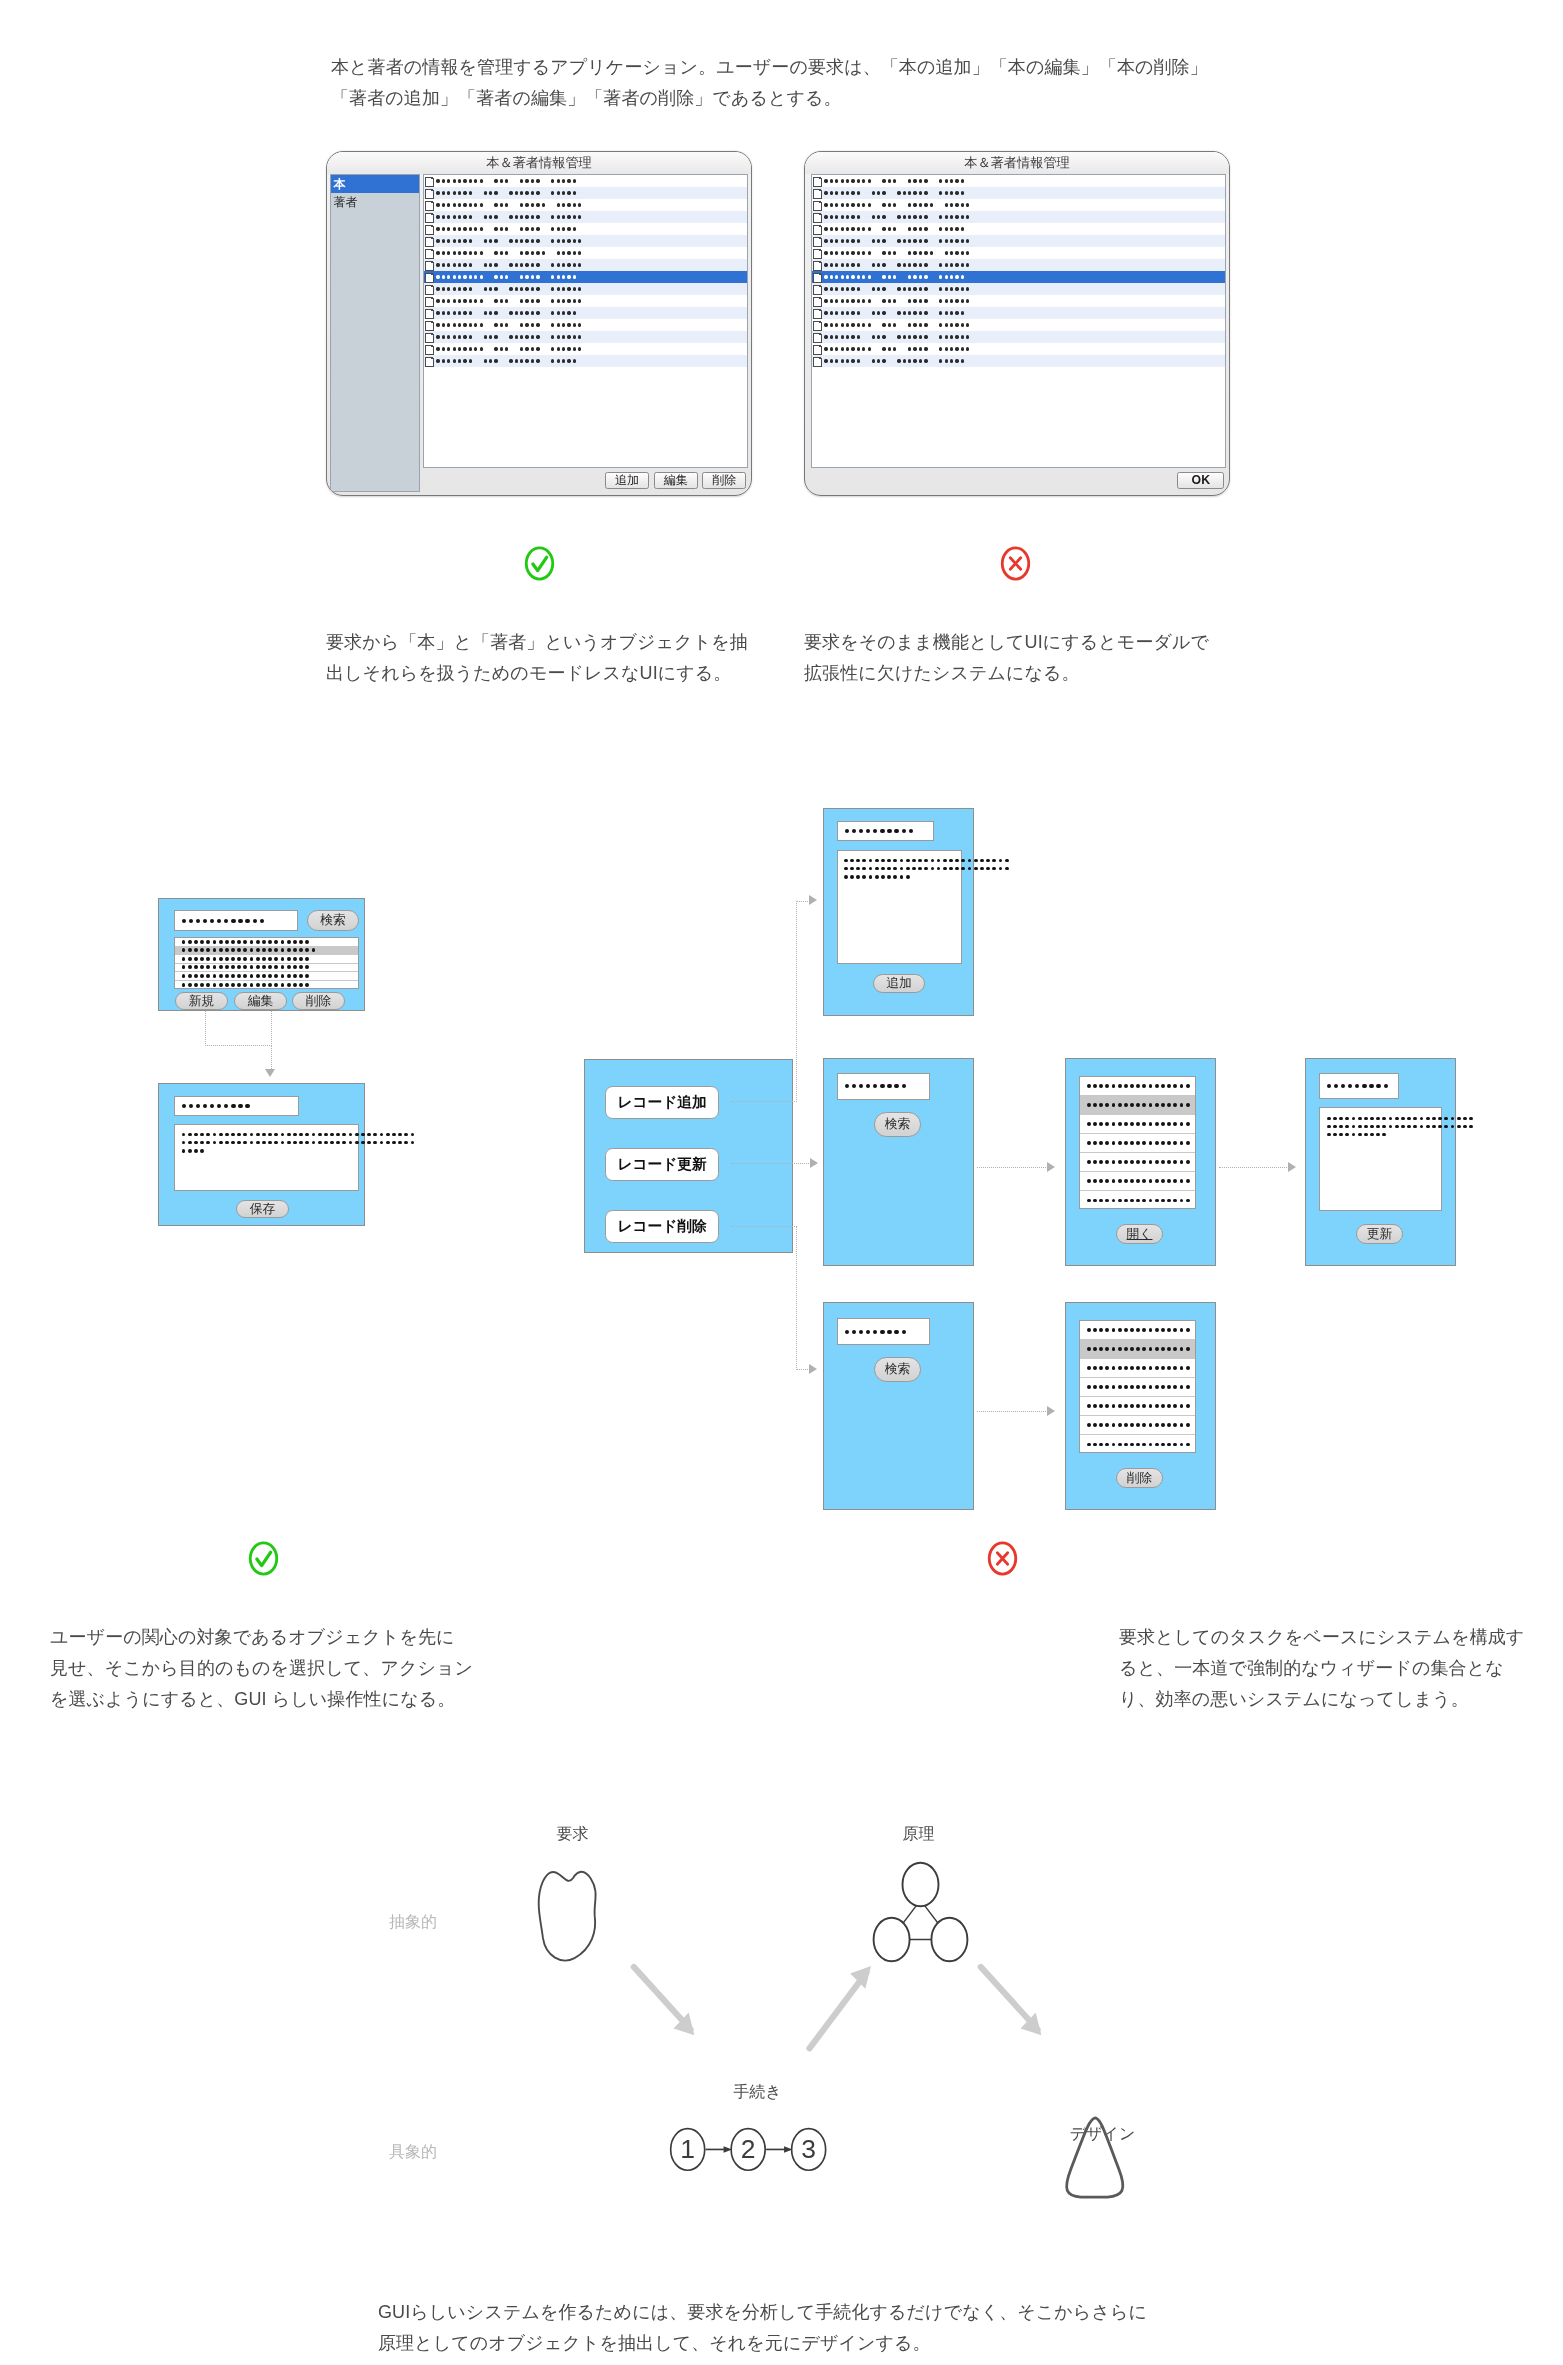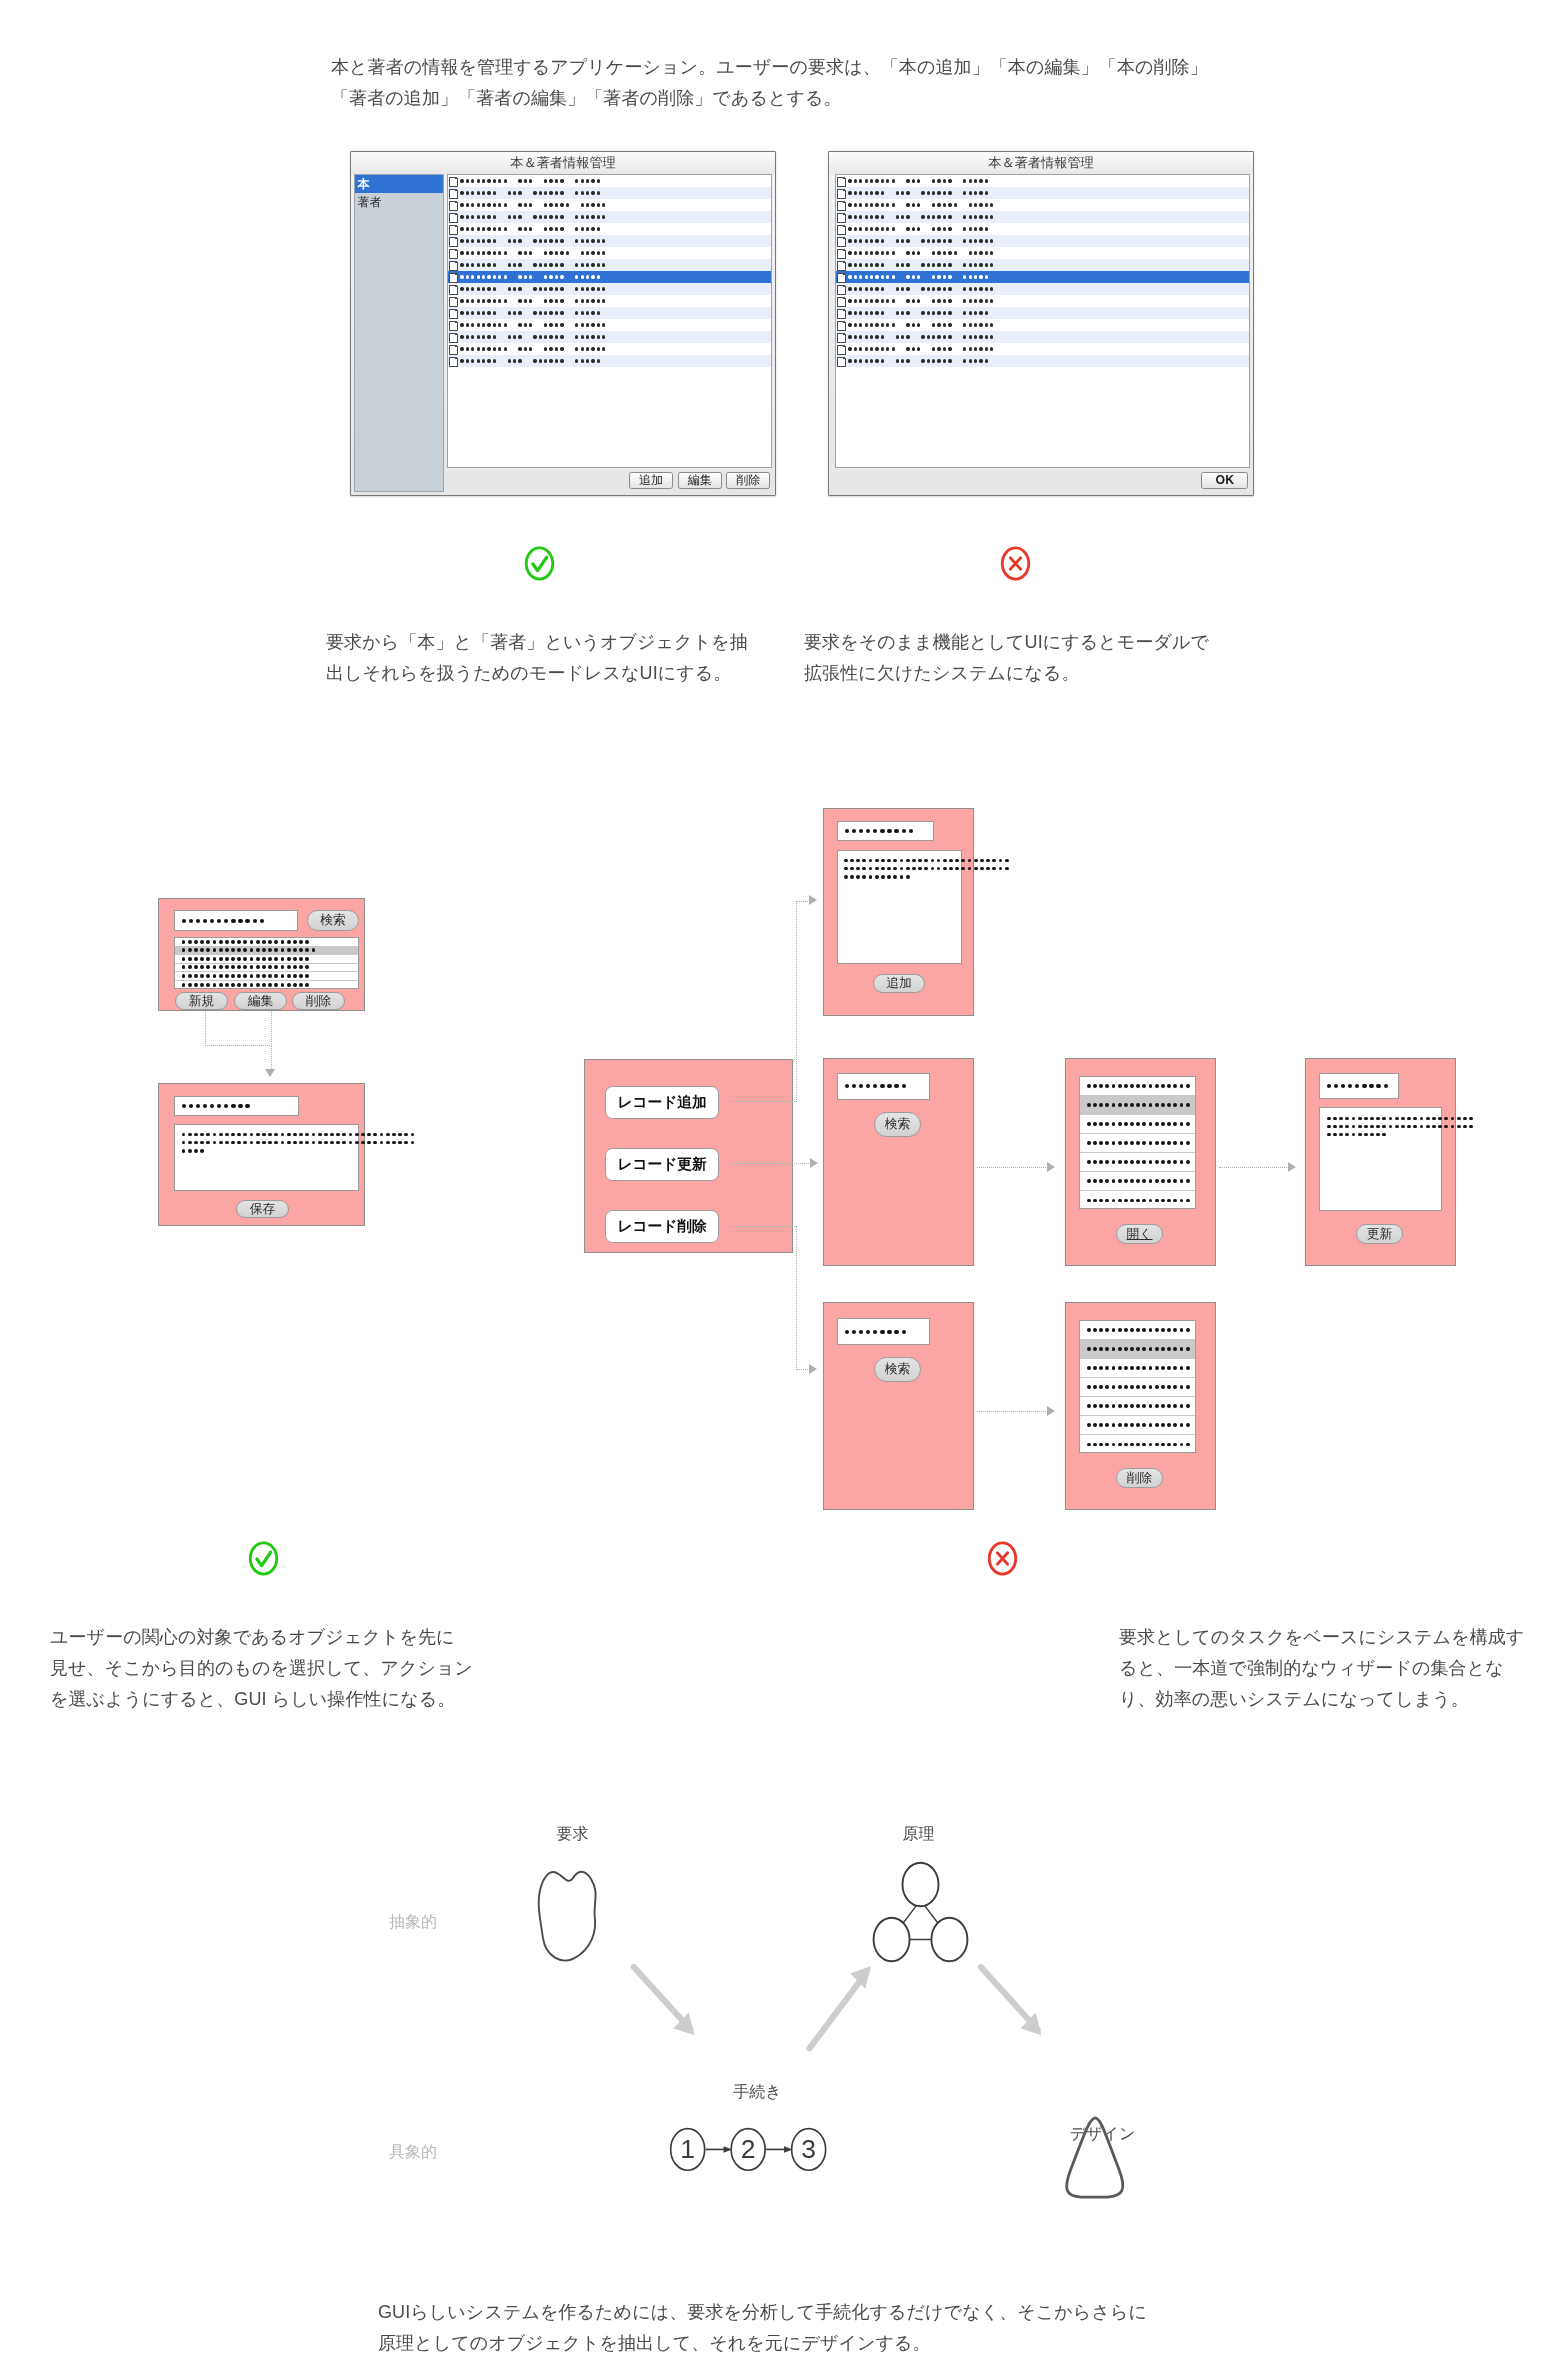--- a/index.html
+++ b/index.html
@@ -19,24 +19,23 @@
     line-height: 1.72;
     letter-spacing: 0.1px;
     white-space: pre-line;
   }
 
   
   .win {
     position: absolute;
     background: linear-gradient(#f2f2f2, #e6e6e6);
     border: 1.4px solid #787878;
-    border-radius: 1px;
+    border-radius: 17px;
     box-shadow: 0 0.9px 1.9px rgba(0,0,0,.18);
     overflow: hidden;
-    margin-left: 24px;
   }
   .win-title {
     height: 22px;
     line-height: 22px;
     text-align: center;
     font-size: 13.2px;
     color: #3c3c3c;
     background: linear-gradient(#fbfbfb, #e8e8e8);
   }
   .win-body { display: flex; height: calc(100% - 22px); padding: 0 2.8px 2.8px 2.8px; }
@@ -97,21 +96,21 @@
   }
   .win-btn.ok { min-width: 47px; font-weight: 700; font-size: 12.3px; }
 
   
   .verdict { width: 35px; height: 35px; }
   .verdict svg { width: 35px; height: 35px; display: block; }
 
   
   .wf {
     position: absolute;
-    background: #fca5a5;
+    background: #7dd3fc;
     border: 1.9px solid #8e8e8e;
   }
   .wf-field {
     background: #ffffff; border: 1.4px solid #9b9b9b;
     display: flex; align-items: center; padding-left: 6.6px;
   }
   .wf-list { background: #ffffff; border: 1.4px solid #9b9b9b; }
   .wf-li {
     border-bottom: 0.9px solid #c9c9c9;
     display: flex; align-items: center; padding-left: 6.6px;

